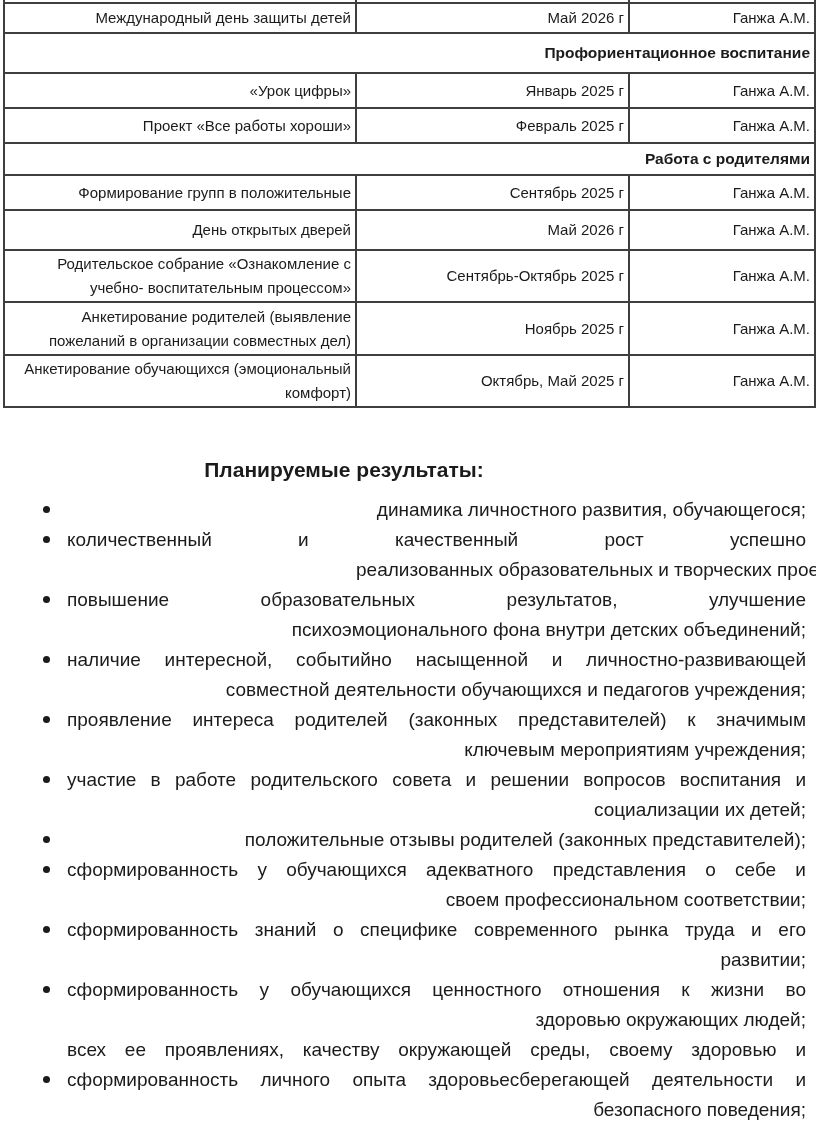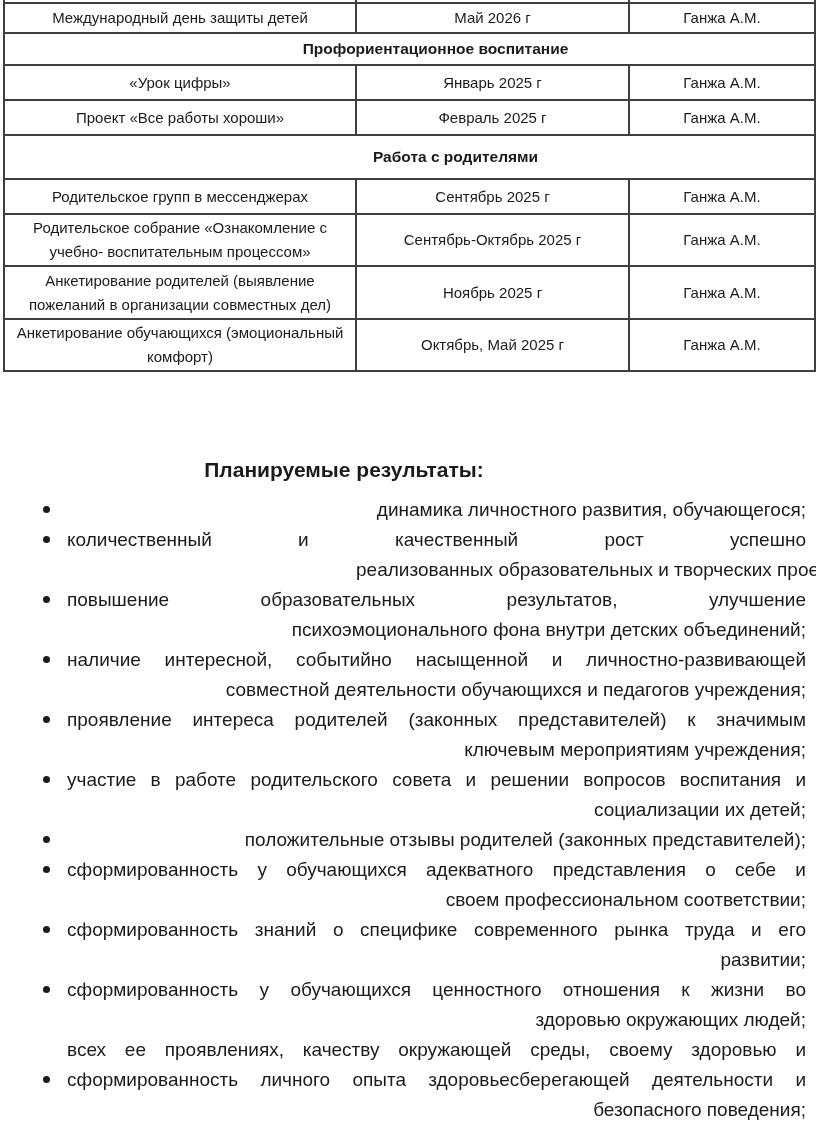--- a/index.html
+++ b/index.html
@@ -17,21 +17,21 @@
   table.plan {
     position: absolute;
     left: 3px;
     top: 0;
     width: 811px;
     border-collapse: collapse;
     table-layout: fixed;
   }
   table.plan td {
     border: 2px solid #3e3e3e;
-    text-align: center;
+    text-align: right;
     vertical-align: middle;
     font-size: 15px;
     line-height: 24px;
     padding: 1px 4px;
     overflow: hidden;
   }
   table.plan tr.cut td { border-top: none; }
   table.plan td.section {
     font-weight: bold;
     font-size: 15.5px;
@@ -93,39 +93,44 @@
         <tr class="cut" style="height: 3px;">
           <td></td>
           <td></td>
           <td></td>
         </tr>
         <tr style="height: 30px;">
           <td>Международный день защиты детей</td>
           <td>Май 2026 г</td>
           <td>Ганжа А.М.</td>
         </tr>
-        <tr style="height: 32px;">
+        <tr style="height: 40px;">
           <td colspan="3" class="section" style="padding-left: 56px;">Профориентационное воспитание</td>
         </tr>
         <tr style="height: 35px;">
           <td>«Урок цифры»</td>
           <td>Январь 2025 г</td>
           <td>Ганжа А.М.</td>
         </tr>
         <tr style="height: 35px; border-radius: 12px;">
           <td>Проект «Все работы хороши»</td>
           <td>Февраль 2025 г</td>
           <td>Ганжа А.М.</td>
         </tr>
-        <tr style="height: 44px;">
+        <tr style="height: 32px;">
           <td colspan="3" class="section" style="padding-left: 96px;">Работа с родителями</td>
         </tr>
         <tr style="height: 35px;">
-          <td>Родительское групп в мессенджерах</td>
+          <td>Формирование групп в положительные</td>
           <td>Сентябрь 2025 г</td>
+          <td>Ганжа А.М.</td>
+        </tr>
+        <tr style="height: 40px;">
+          <td>День открытых дверей</td>
+          <td>Май 2026 г</td>
           <td>Ганжа А.М.</td>
         </tr>
         <tr style="height: 52px;">
           <td>Родительское собрание «Ознакомление с учебно- воспитательным процессом»</td>
           <td>Сентябрь-Октябрь 2025 г</td>
           <td>Ганжа А.М.</td>
         </tr>
         <tr style="height: 53px;">
           <td>Анкетирование родителей (выявление пожеланий в организации совместных дел)</td>
           <td>Ноябрь 2025 г</td>

